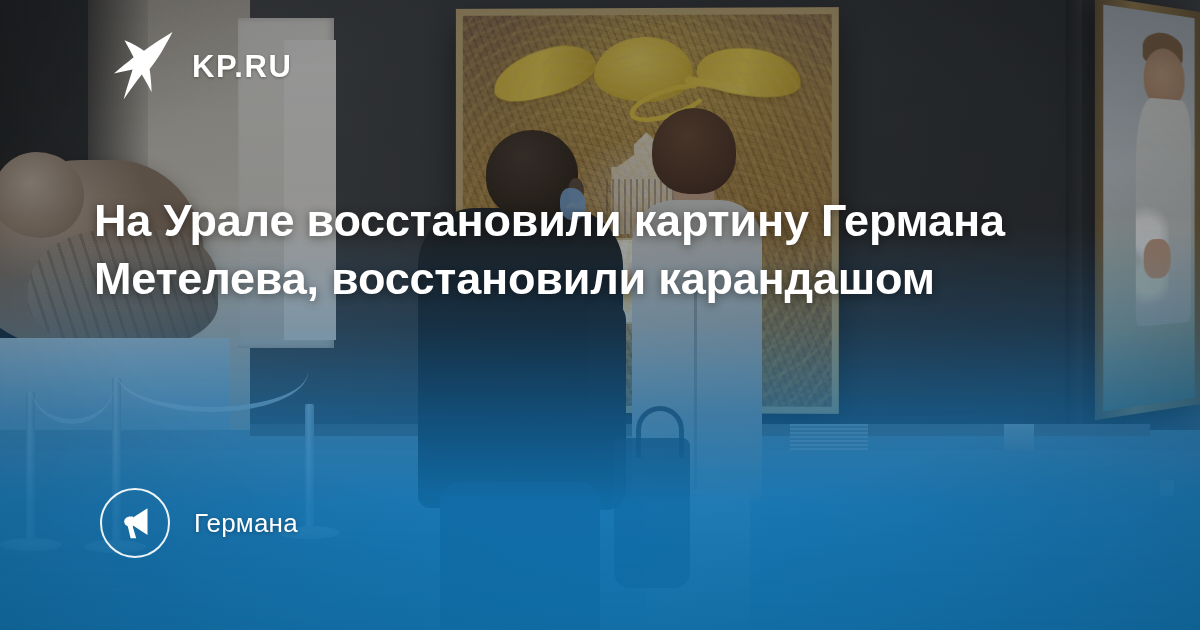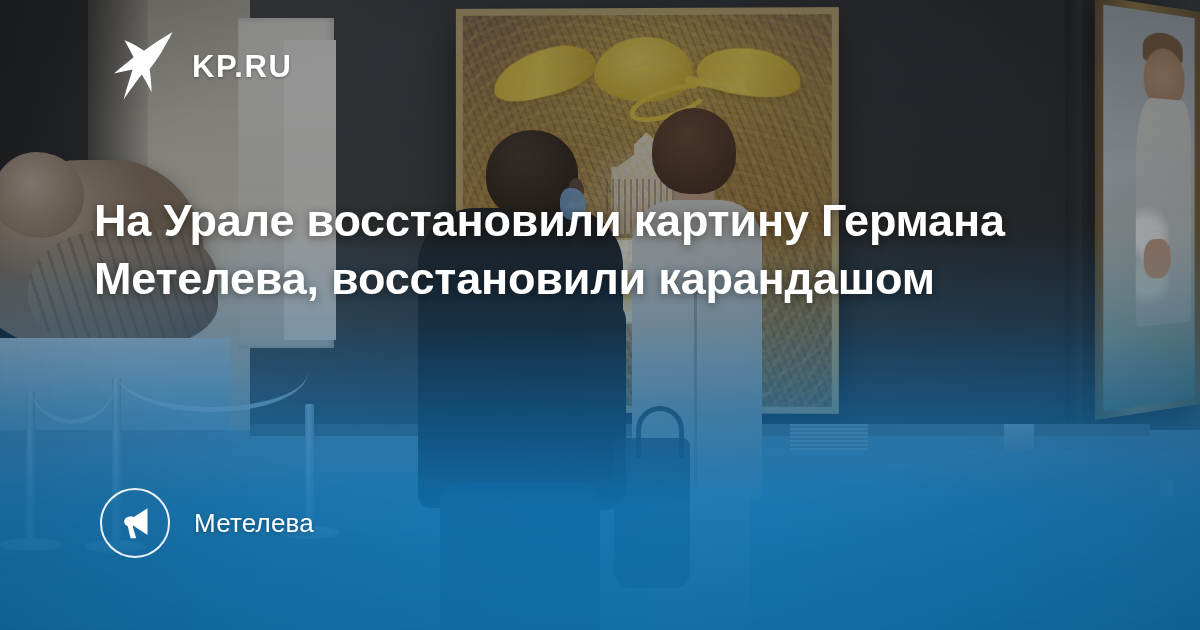--- a/index.html
+++ b/index.html
@@ -445,17 +445,17 @@
     <h1 class="headline">На Урале восстановили картину Германа Метелева, восстановили карандашом</h1>
 
     <div class="badge">
       <span class="badge-circle">
         <svg class="megaphone" viewBox="0 0 36 36" aria-hidden="true">
           <path fill="#ffffff" d="M30.5 3.2 L30.5 30.0 L16.0 20.6 L16.0 12.6 Z"></path>
           <path fill="#ffffff" d="M13.6 11.5 L16.0 11.5 L16.0 21.8 L13.6 21.8 C9.9 21.8 7.2 19.6 7.2 16.6 C7.2 13.7 9.9 11.5 13.6 11.5 Z"></path>
           <path fill="#ffffff" d="M10.6 20.6 L15.4 20.6 L19.2 33.2 L13.6 33.2 Z"></path>
         </svg>
       </span>
-      <span class="badge-label">Метелева</span>
+      <span class="badge-label">Германа</span>
     </div>
 
   </div>
 </div>
 
 </body></html>

